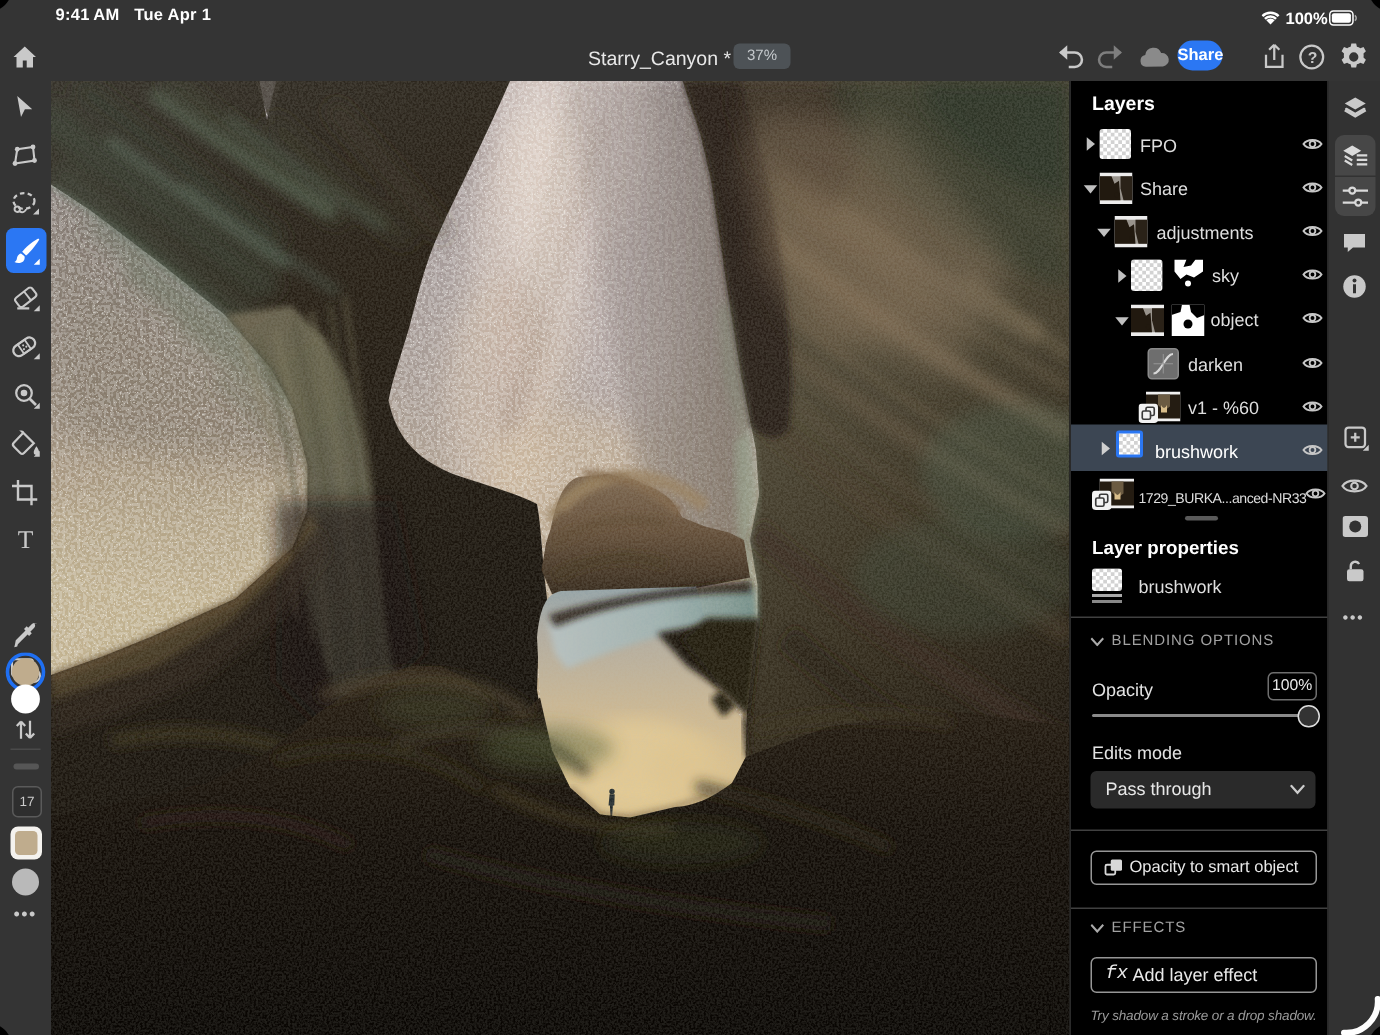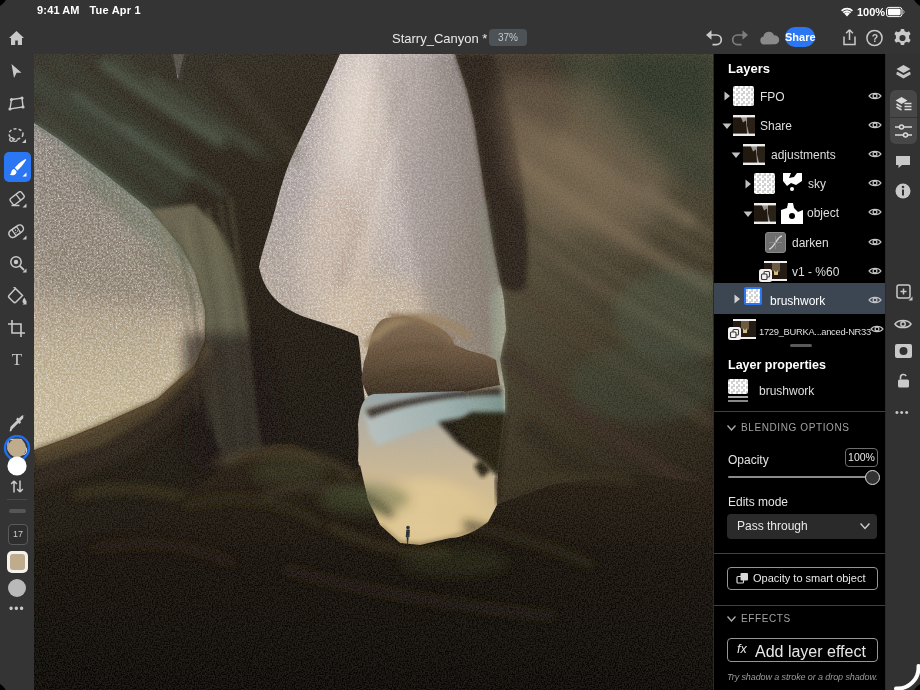--- a/index.html
+++ b/index.html
@@ -619,22 +619,22 @@
       <rect x="4.5" y="1" width="7.5" height="7.5" rx="1" fill="#d8d8d8"></rect>
       <rect x="1" y="4.5" width="6.5" height="6.5" rx="1" fill="none" stroke="#d8d8d8" stroke-width="1.2"></rect>
     </svg>
     <div class="abs" style="left:39px;top:518px;font-size:11px;color:#e8e8e8;">Opacity to smart object</div>
     <div class="abs" style="left:0;top:551px;width:172px;height:1px;background:#404040"></div>
     <svg class="ico" style="left:13px;top:561px" width="9" height="7">
         <path d="M.5 1.5 l4 4.5 4 -4.5" fill="none" stroke="#aaa" stroke-width="1.4"></path>
       </svg>
     <div class="abs" style="left:27px;top:559px;font-size:10px;color:#a2a2a2;letter-spacing:.6px;">EFFECTS</div>
     <div class="abs" style="left:13px;top:584px;width:149px;height:22px;border:1px solid #969696;border-radius:4px;"></div>
-    <div class="abs" style="left:23px;top:588px;font-size:12.5px;font-style:italic;color:#e8e8e8;font-family:Liberation Sans, sans-serif;">fx</div>
-    <div class="abs" style="left:41px;top:589px;font-size:16px;color:#e8e8e8;">Add layer effect</div>
+    <div class="abs" style="left:23px;top:588px;font-size:12.5px;font-style:italic;color:#e8e8e8;font-family:Liberation Mono, monospace;">fx</div>
+    <div class="abs" style="left:41px;top:589px;font-size:12px;color:#e8e8e8;">Add layer effect</div>
     <div class="abs" style="left:13px;top:618px;font-size:9px;font-style:italic;color:#9a9a9a;white-space:nowrap;letter-spacing:-0.1px;">Try shadow a stroke or a drop shadow.</div>
   </div>
 
   <div id="rail">
 
     <svg class="ico" style="left:9px;top:10px" width="17" height="15" viewBox="0 0 17 15">
       <path d="M8.5 1 L15.5 5 8.5 9 1.5 5 Z" fill="#c9c9c9"></path>
       <path d="M2.5 8.6 L8.5 12 14.5 8.6 M8.5 12 v.01" fill="none" stroke="#c9c9c9" stroke-width="1.6" stroke-linecap="round"></path>
       <path d="M1.5 9.5 L8.5 13.5 15.5 9.5" fill="none" stroke="#c9c9c9" stroke-width="1.6"></path>
     </svg>

